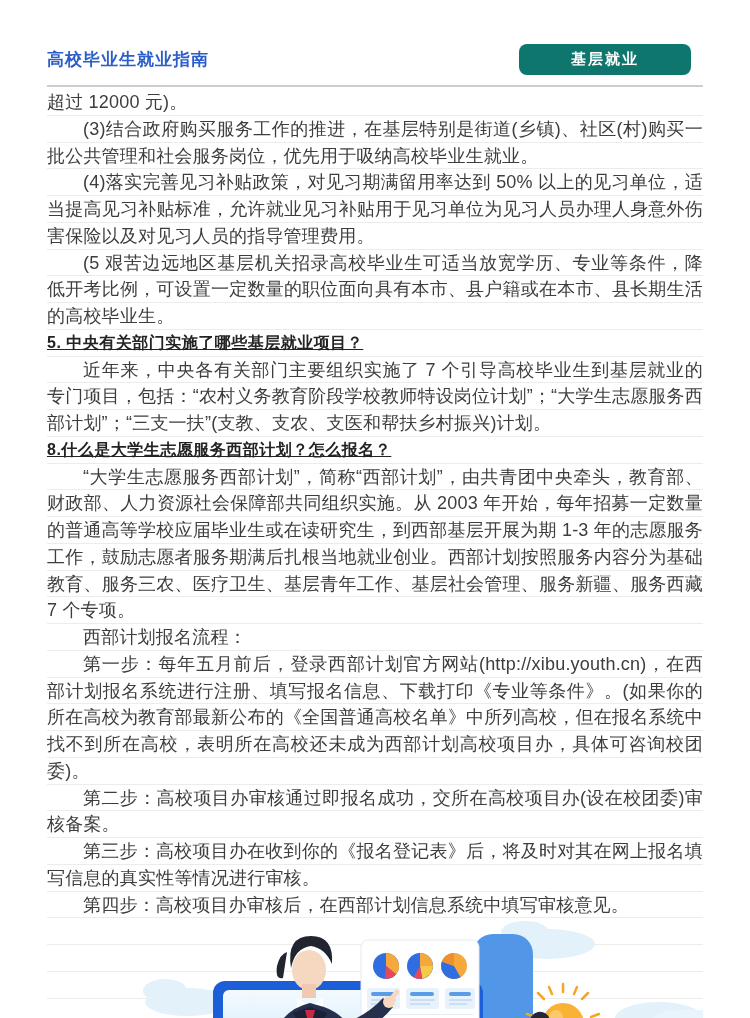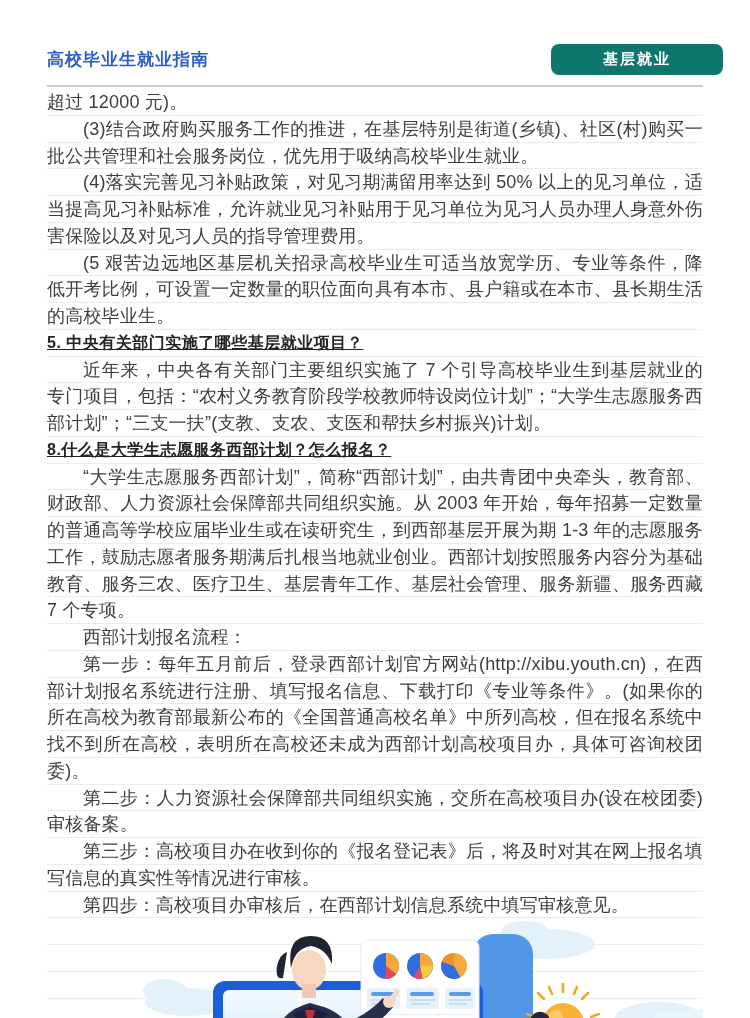--- a/index.html
+++ b/index.html
@@ -1,21 +1,21 @@
 <!DOCTYPE html>
 <html><head>
 <meta charset="utf-8">
 <style>
   html,body{margin:0;padding:0;}
   body{
     width:750px;height:1018px;background:#ffffff;overflow:hidden;position:relative;
     font-family:"Liberation Sans","DejaVu Sans",sans-serif;
   }
   .page{position:absolute;inset:0;}
-  .header{display:flex;justify-content:space-between;align-items:center;margin:42px 27px 0 47px;height:34px;}
+  .header{display:flex;justify-content:space-between;align-items:center;margin:42px 59px 0 47px;height:34px;}
   .header-title{color:#2b5ec9;font-size:17px;font-weight:bold;letter-spacing:1px;}
   .header-badge{background:#0f766e;color:#ffffff;font-size:15px;font-weight:bold;
     padding:6px 0;width:172px;text-align:center;border-radius:8px;letter-spacing:2px;}
   .header-divider{height:2px;background:#cdcdcd;margin:9px 47px 0 47px;}
   .ruled{
     margin:2px 47px 0 47px;width:656px;
     background-image:repeating-linear-gradient(to bottom,
       transparent 0, transparent 25.75px, #ececec 25.75px, #ececec 26.75px);
   }
   .doc p.body{margin:0;font-size:18px;line-height:26.75px;color:#3d3d3d;
@@ -48,21 +48,21 @@
         <p class="body">超过 12000 元)。</p>
         <p class="body indent">(3)结合政府购买服务工作的推进，在基层特别是街道(乡镇)、社区(村)购买一批公共管理和社会服务岗位，优先用于吸纳高校毕业生就业。</p>
         <p class="body indent">(4)落实完善见习补贴政策，对见习期满留用率达到 50% 以上的见习单位，适当提高见习补贴标准，允许就业见习补贴用于见习单位为见习人员办理人身意外伤害保险以及对见习人员的指导管理费用。</p>
         <p class="body indent">(5 艰苦边远地区基层机关招录高校毕业生可适当放宽学历、专业等条件，降低开考比例，可设置一定数量的职位面向具有本市、县户籍或在本市、县长期生活的高校毕业生。</p>
         <h2 class="heading">5. 中央有关部门实施了哪些基层就业项目？</h2>
         <p class="body indent">近年来，中央各有关部门主要组织实施了 7 个引导高校毕业生到基层就业的专门项目，包括：“农村义务教育阶段学校教师特设岗位计划”；“大学生志愿服务西部计划”；“三支一扶”(支教、支农、支医和帮扶乡村振兴)计划。</p>
         <h2 class="heading">8.什么是大学生志愿服务西部计划？怎么报名？</h2>
         <p class="body indent">“大学生志愿服务西部计划”，简称“西部计划”，由共青团中央牵头，教育部、财政部、人力资源社会保障部共同组织实施。从 2003 年开始，每年招募一定数量的普通高等学校应届毕业生或在读研究生，到西部基层开展为期 1-3 年的志愿服务工作，鼓励志愿者服务期满后扎根当地就业创业。西部计划按照服务内容分为基础教育、服务三农、医疗卫生、基层青年工作、基层社会管理、服务新疆、服务西藏 7 个专项。</p>
         <p class="body indent">西部计划报名流程：</p>
         <p class="body indent">第一步：每年五月前后，登录西部计划官方网站(http://xibu.youth.cn)，在西部计划报名系统进行注册、填写报名信息、下载打印《专业等条件》。(如果你的所在高校为教育部最新公布的《全国普通高校名单》中所列高校，但在报名系统中找不到所在高校，表明所在高校还未成为西部计划高校项目办，具体可咨询校团委)。</p>
-        <p class="body indent">第二步：人力资源社会保障部共同组织实施，交所在高校项目办(设在校团委)审核备案。</p>
+        <p class="body indent">第二步：高校项目办审核通过即报名成功，交所在高校项目办(设在校团委)审核备案。</p>
         <p class="body indent">第三步：高校项目办在收到你的《报名登记表》后，将及时对其在网上报名填写信息的真实性等情况进行审核。</p>
         <p class="body indent">第四步：高校项目办审核后，在西部计划信息系统中填写审核意见。</p>
       </div>
 
     <svg class="illu" viewBox="0 0 656 222">
       <defs>
         <linearGradient id="screenGrad" x1="0" y1="0" x2="0" y2="1">
           <stop offset="0" stop-color="#f4fafe"></stop>
             <stop offset="1" stop-color="#bfe0f8"></stop>
         </linearGradient>

